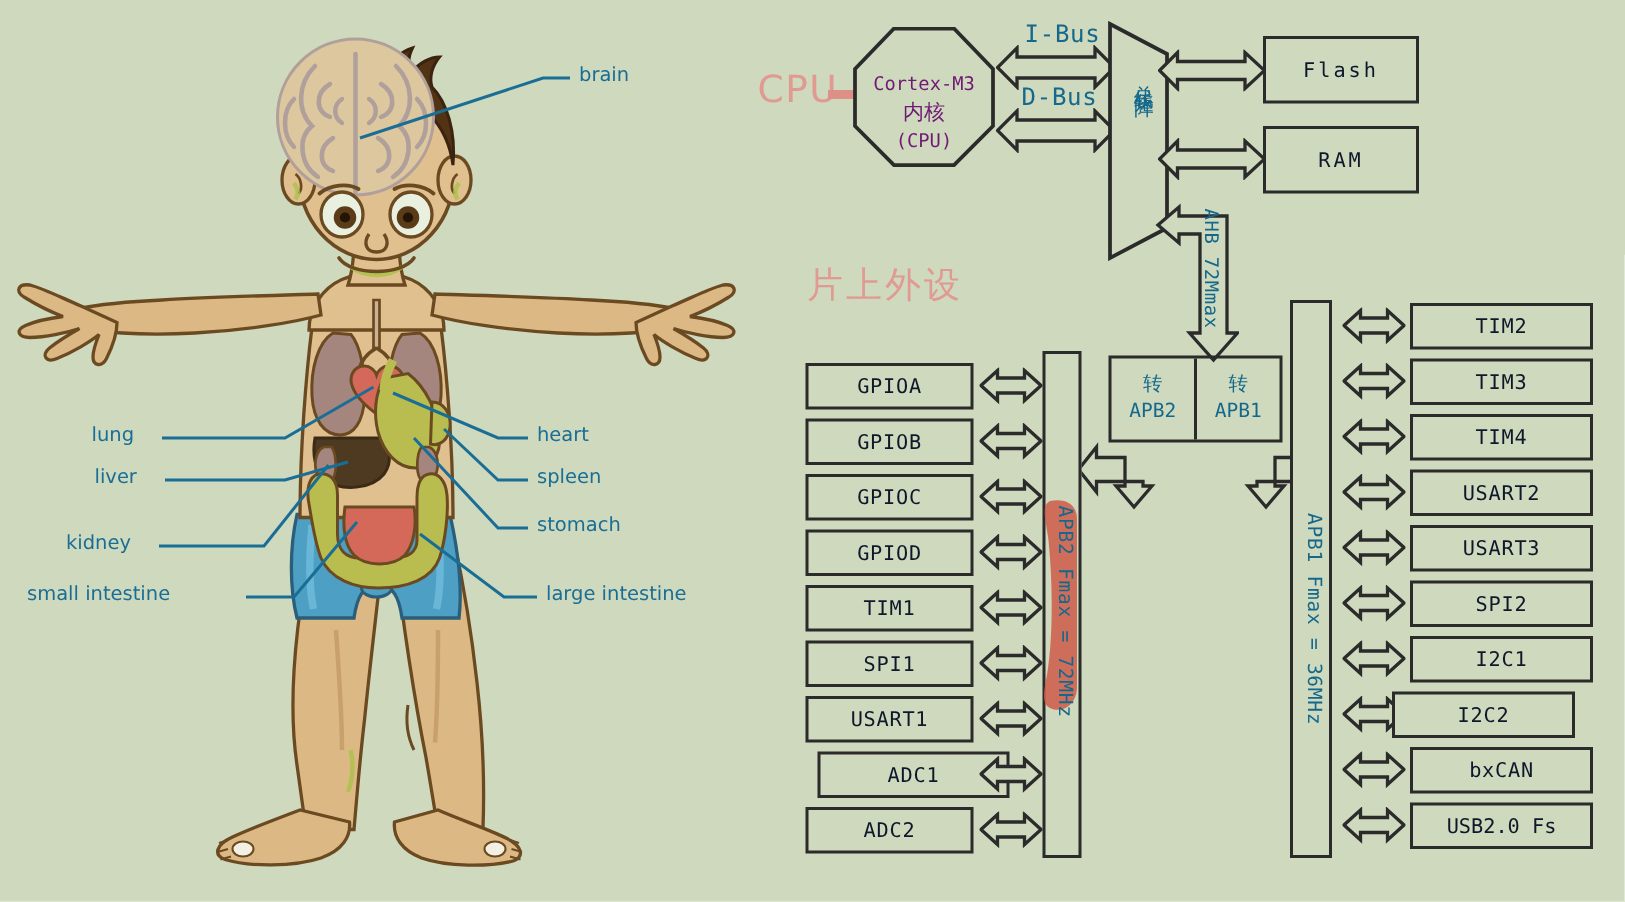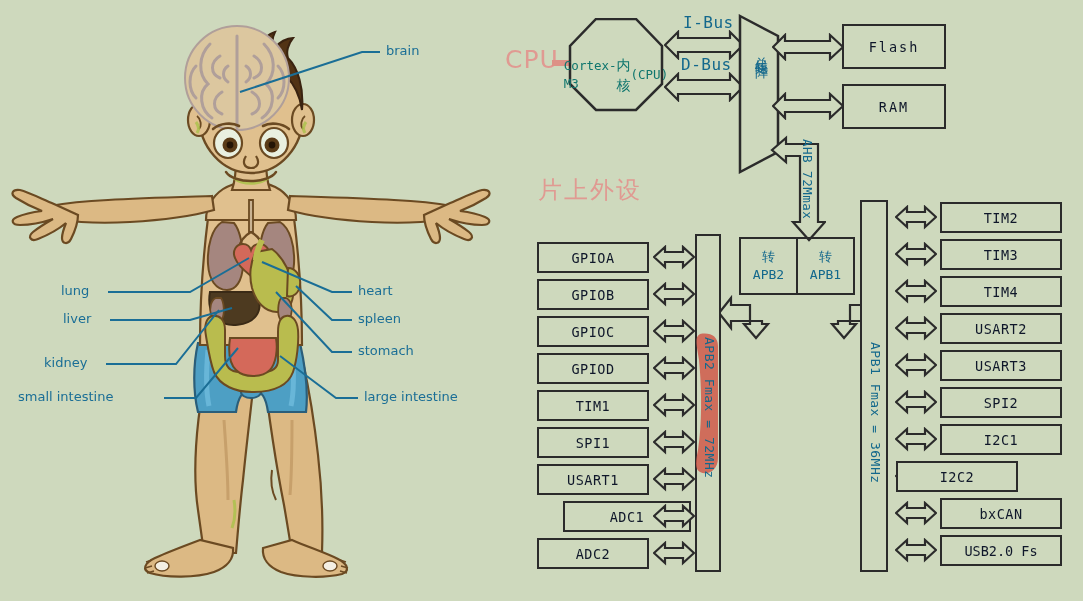--- a/index.html
+++ b/index.html
@@ -238,21 +238,21 @@
   <svg class="arrow-svg" style="left:552px;top:52px;" width="46" height="22">
     <path d="M0 11 L30 11" stroke="#dd9186" stroke-width="6"></path>
     <path d="M30 4 L44 11 L30 18 Z" fill="#dd9186"></path>
   </svg>
 
   <div class="pinklabel" style="left:538px;top:174px;font-size:24px;letter-spacing:2px;">片上外设</div>
 
   <svg class="arrow-svg" style="left:568px;top:18px;" width="96" height="94">
     <polygon points="28,1 68,1 94,28 94,66 68,92 28,92 2,66 2,28" fill="#ced9bd" stroke="#2b2b2b" stroke-width="2.5"></polygon>
   </svg>
-  <div class="abs" style="left:568px;top:18px;width:96px;height:114px;display:flex;flex-direction:row;align-items:center;justify-content:center;color:#0f766e;font-family:'DejaVu Sans Mono',monospace;font-size:12.5px;line-height:1.45;">
+  <div class="abs" style="left:568px;top:18px;width:96px;height:114px;display:flex;flex-direction:column;align-items:center;justify-content:center;color:#701a75;font-family:'DejaVu Sans Mono',monospace;font-size:12.5px;line-height:1.45;">
     <div>Cortex-M3</div>
     <div style="font-family:'DejaVu Sans',sans-serif;font-size:14px;">内核</div>
     <div>(CPU)</div>
   </div>
 
   <svg class="arrow-svg" style="left:664px;top:30px;" width="80" height="30">
     <path d="M14 2 L14 8 L66 8 L66 2 L79 15 L66 28 L66 22 L14 22 L14 28 L1 15 Z" fill="#ced9bd" stroke="#2b2b2b" stroke-width="2.2"></path>
   </svg>
   <div class="buslabel" style="left:683px;top:13px;">I-Bus</div>
 
@@ -341,21 +341,21 @@
     <div class="dbox" style="left:537px;top:427px;width:112px;height:31px;">SPI1</div>
     <svg class="arrow-svg" style="left:653px;top:430px;" width="42" height="25">
         <path d="M12 2 L12 7 L30 7 L30 2 L41 12 L30 22 L30 17 L12 17 L12 22 L1 12 Z" fill="#ced9bd" stroke="#2b2b2b" stroke-width="2.2"></path>
       </svg>
 
     <div class="dbox" style="left:537px;top:464px;width:112px;height:31px;">USART1</div>
     <svg class="arrow-svg" style="left:653px;top:467px;" width="42" height="25">
         <path d="M12 2 L12 7 L30 7 L30 2 L41 12 L30 22 L30 17 L12 17 L12 22 L1 12 Z" fill="#ced9bd" stroke="#2b2b2b" stroke-width="2.2"></path>
       </svg>
 
-    <div class="dbox" style="left:563px;top:501px;width:128px;height:31px;">ADC1</div>
+    <div class="dbox" style="left:545px;top:501px;width:128px;height:31px;">ADC1</div>
     <svg class="arrow-svg" style="left:653px;top:504px;" width="42" height="25">
         <path d="M12 2 L12 7 L30 7 L30 2 L41 12 L30 22 L30 17 L12 17 L12 22 L1 12 Z" fill="#ced9bd" stroke="#2b2b2b" stroke-width="2.2"></path>
       </svg>
 
     <div class="dbox" style="left:537px;top:538px;width:112px;height:31px;">ADC2</div>
     <svg class="arrow-svg" style="left:653px;top:541px;" width="42" height="25">
         <path d="M12 2 L12 7 L30 7 L30 2 L41 12 L30 22 L30 17 L12 17 L12 22 L1 12 Z" fill="#ced9bd" stroke="#2b2b2b" stroke-width="2.2"></path>
       </svg>
   </div>
 
@@ -392,21 +392,21 @@
     <div class="dbox" style="left:940px;top:387px;width:122px;height:31px;">SPI2</div>
 
     <svg class="arrow-svg" style="left:895px;top:427px;" width="42" height="25">
         <path d="M12 2 L12 7 L30 7 L30 2 L41 12 L30 22 L30 17 L12 17 L12 22 L1 12 Z" fill="#ced9bd" stroke="#2b2b2b" stroke-width="2.2"></path>
       </svg>
     <div class="dbox" style="left:940px;top:424px;width:122px;height:31px;">I2C1</div>
 
     <svg class="arrow-svg" style="left:895px;top:464px;" width="42" height="25">
         <path d="M12 2 L12 7 L30 7 L30 2 L41 12 L30 22 L30 17 L12 17 L12 22 L1 12 Z" fill="#ced9bd" stroke="#2b2b2b" stroke-width="2.2"></path>
       </svg>
-    <div class="dbox" style="left:896px;top:461px;width:122px;height:31px;text-align:right;">I2C2</div>
+    <div class="dbox" style="left:928px;top:461px;width:122px;height:31px;text-align:right;">I2C2</div>
 
     <svg class="arrow-svg" style="left:895px;top:501px;" width="42" height="25">
         <path d="M12 2 L12 7 L30 7 L30 2 L41 12 L30 22 L30 17 L12 17 L12 22 L1 12 Z" fill="#ced9bd" stroke="#2b2b2b" stroke-width="2.2"></path>
       </svg>
     <div class="dbox" style="left:940px;top:498px;width:122px;height:31px;">bxCAN</div>
 
     <svg class="arrow-svg" style="left:895px;top:538px;" width="42" height="25">
         <path d="M12 2 L12 7 L30 7 L30 2 L41 12 L30 22 L30 17 L12 17 L12 22 L1 12 Z" fill="#ced9bd" stroke="#2b2b2b" stroke-width="2.2"></path>
       </svg>
     <div class="dbox" style="left:940px;top:535px;width:122px;height:31px;letter-spacing:0;">USB2.0 Fs</div>

